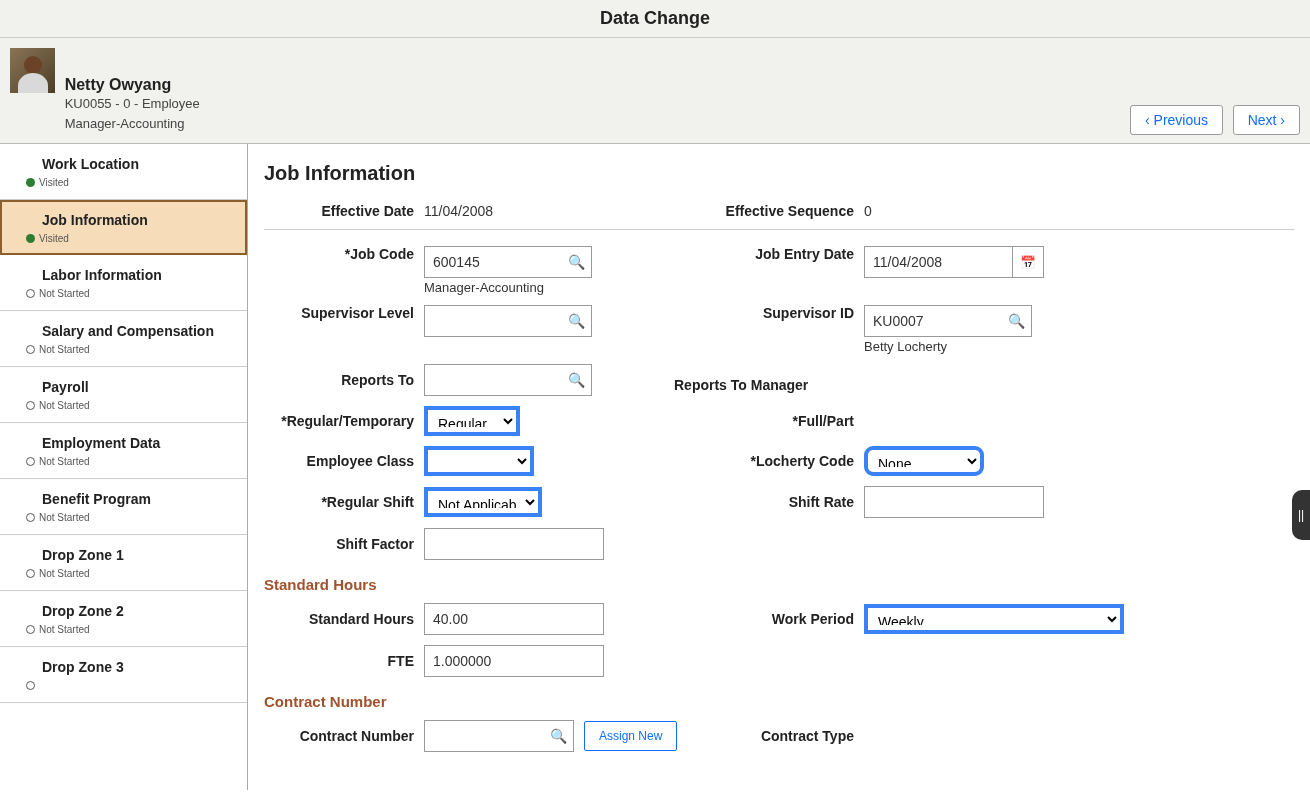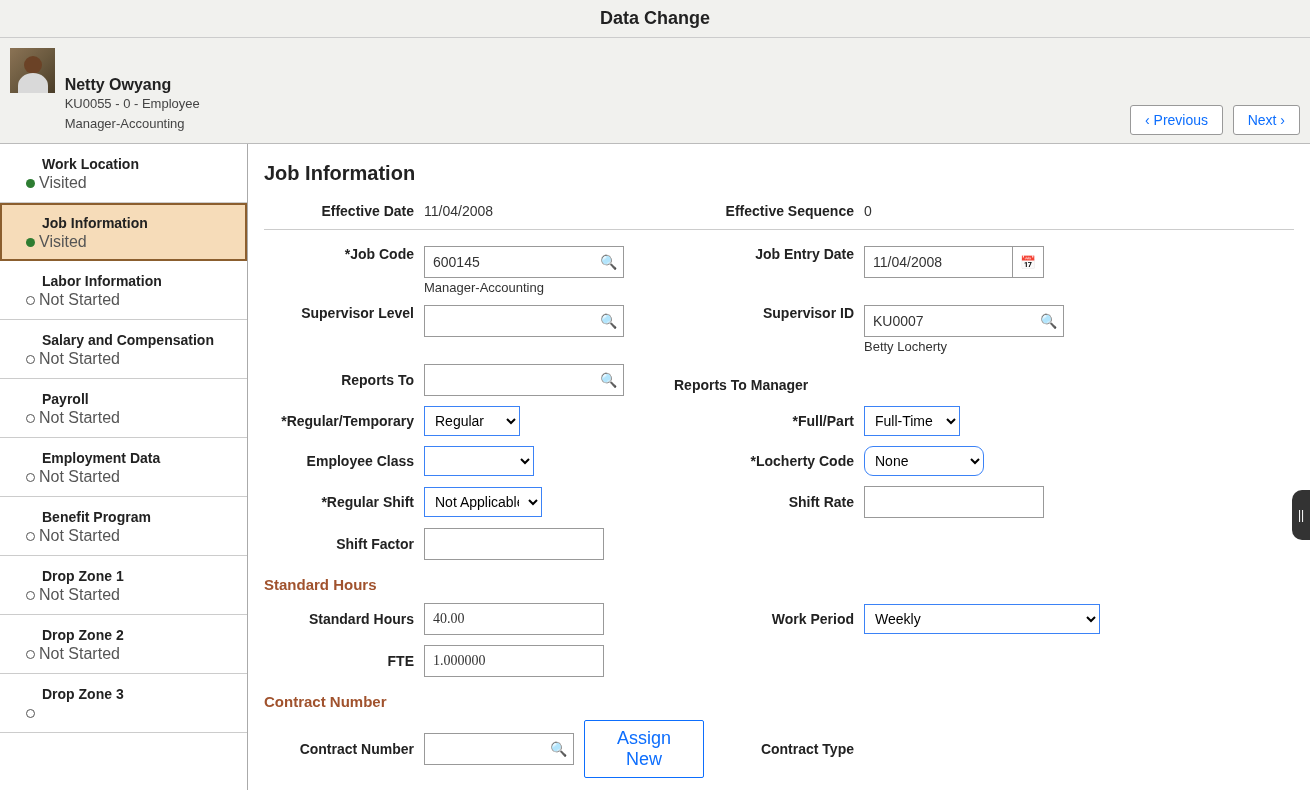--- a/index.html
+++ b/index.html
@@ -18,36 +18,36 @@
   .nav-btn .chev { font-size: 14px; }
   .content-wrap { display: flex; height: calc(806px - 160px); }
   .sidebar { width: 248px; border-right: 1px solid #aaa; overflow-y: auto; }
   .step { border-bottom: 1px solid #ccc; padding: 12px 18px 10px 26px; cursor: pointer; position: relative; }
   .step.active { background: #f6dcb9; border: 2px solid #8b5e2e; padding: 10px 16px 8px 24px; }
   .step-title { font-size: 14px; font-weight: bold; color: #222; margin-left: 16px; }
   .step-status-row { margin-top: 2px; }
   .status-dot { display: inline-block; width: 9px; height: 9px; border-radius: 50%; vertical-align: middle; margin-right: 4px; }
   .dot-visited { background: #2e7d32; }
   .dot-notstarted { background: #fff; border: 1px solid #555; }
-  .step-status { font-size: 16px; color: #555; vertical-align: middle; }
+  .step-status { font-size: 10px; color: #555; vertical-align: middle; }
   .main { flex: 1; padding: 18px 16px; overflow-y: auto; }
   .section-title { font-size: 20px; font-weight: bold; color: #222; margin-bottom: 18px; }
   .hr { border: none; border-top: 1px solid #ccc; margin: 8px 0 16px 0; }
   .form-grid { display: grid; grid-template-columns: 160px 210px 40px 190px 220px; row-gap: 32px; align-items: center; margin-bottom: 10px; }
   .lbl { text-align: right; font-size: 14px; color: #222; padding-right: 10px; font-weight: bold; }
   .val { font-size: 14px; color: #333; }
   .input-wrap { position: relative; display: inline-block; }
-  input[type=text] { border: 1px solid #999; padding: 6px 28px 6px 8px; font-size: 14px; color: #333; width: 200px; height: 32px; background:#fff; }
-  input.narrow { width: 180px; padding-right: 0; font-family: Liberation Serif, serif; }
+  input[type=text] { border: 1px solid #999; padding: 6px 28px 6px 8px; font-size: 14px; color: #333; width: 168px; height: 32px; background:#fff; }
+  input.narrow { width: 180px; padding-right: 0; }
   .lookup-icon { position: absolute; right: 6px; top: 50%; transform: translateY(-50%); color: #555; font-size: 14px; pointer-events: none; }
   .cal-icon { position: absolute; right: 0; top: 0; width: 32px; height: 32px; border-left: 1px solid #999; display:flex; align-items:center; justify-content:center; color:#444; }
-  select { border: 1px solid #3b82f6; padding: 5px 6px; font-size: 14px; height: 30px; background:#fff; }
+  select { border: 4px solid #3b82f6; padding: 5px 6px; font-size: 14px; height: 30px; background:#fff; }
   .helper { font-size: 13px; color: #333; margin-top: 2px; }
   .subsection { font-size: 15px; color: #a0522d; font-weight: bold; margin: 16px 0 10px 0; }
-  .btn-outline { border: 1px solid #0d6efd; color: #0d6efd; background: #fff; padding: 7px 14px; font-size: 18px; cursor: pointer; border-radius: 2px; }
+  .btn-outline { border: 1px solid #0d6efd; color: #0d6efd; background: #fff; padding: 7px 14px; font-size: 12px; cursor: pointer; border-radius: 2px; }
   .side-handle { position: fixed; right: 0; top: 490px; width: 18px; height: 50px; background: #333; border-radius: 10px 0 0 10px; color:#fff; display:flex; align-items:center; justify-content:center; font-size:12px; }
 </style>
 </head>
 <body>
 
 <div class="top-bar">
   <div class="page-title">Data Change</div>
 </div>
 
 <div class="person-bar">
@@ -178,25 +178,20 @@
 
     <div class="form-grid">
       <div class="lbl">*Regular/Temporary</div>
       <div>
         <select style="width:96px;">
           <option>Regular</option>
         </select>
       </div>
       <div></div>
       <div class="lbl">*Full/Part</div>
-      <div>
-        <select style="width:96px;">
-          <option>Full-Time</option>
-        </select>
-      </div>
     </div>
 
     <div class="form-grid">
       <div class="lbl">Employee Class</div>
       <div>
         <select style="width:110px;">
           <option></option>
         </select>
       </div>
       <div></div>
@@ -235,21 +230,21 @@
     <div class="subsection">Standard Hours</div>
 
     <div class="form-grid">
       <div class="lbl">Standard Hours</div>
       <div>
         <input type="text" class="narrow" value="40.00" style="">
       </div>
       <div></div>
       <div class="lbl">Work Period</div>
       <div>
-        <select style="width:236px;">
+        <select style="width:260px;">
           <option>Weekly</option>
         </select>
       </div>
     </div>
 
     <div class="form-grid">
       <div class="lbl">FTE</div>
       <div>
         <input type="text" class="narrow" value="1.000000" style="">
       </div>

